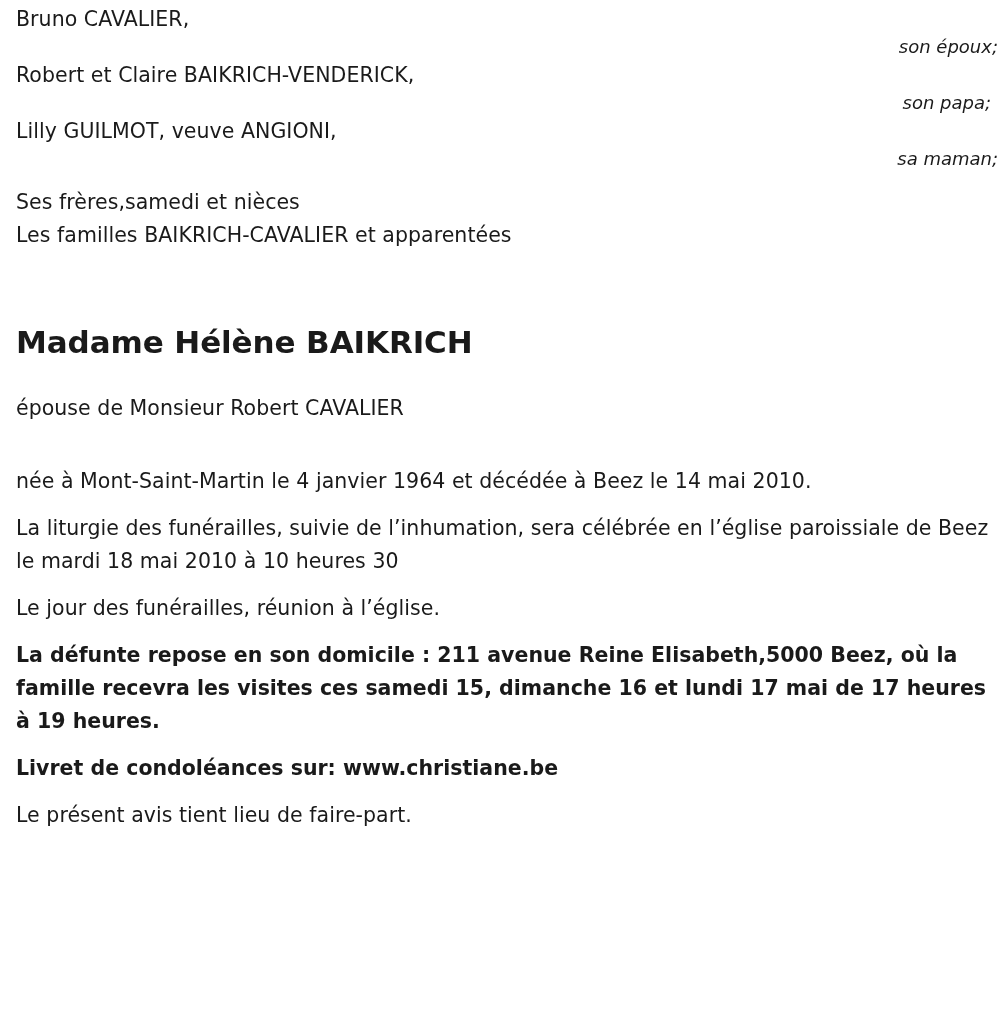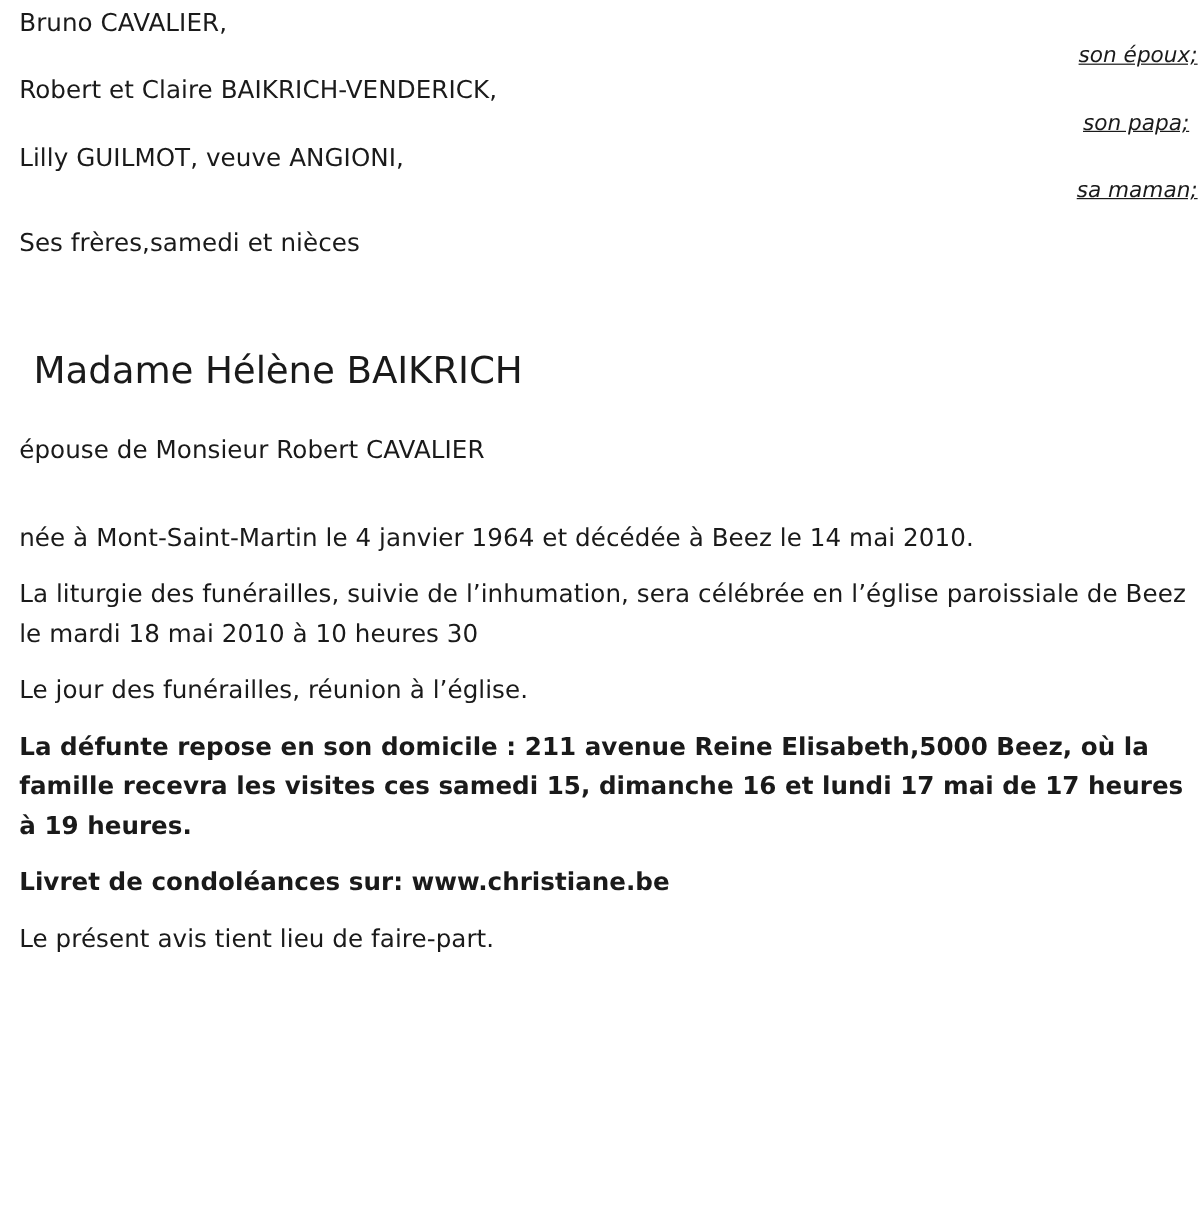--- a/index.html
+++ b/index.html
@@ -44,21 +44,20 @@
     white-space: nowrap;
   }
   .relation-tag {
     position: absolute;
     right: 0;
     top: 30px;
     font-size: 18px;
     font-style: italic;
     line-height: 26px;
     white-space: nowrap;
-    text-decoration: underline;
   }
   .relation-row.indent-tag .relation-tag {
     right: 7px;
   }
 
   
   .para {
     font-size: 20.5px;
     line-height: 33px;
     letter-spacing: 0.05px;
@@ -72,25 +71,24 @@
     letter-spacing: 0.01px;
   }
 
   .spacer-sm { height: 14px; }
   .spacer-md { height: 30px; }
   .spacer-lg { height: 40px; }
 
   
   .deceased-name {
     font-size: 31px;
-    font-weight: normal;
+    font-weight: bold;
     line-height: 40px;
     letter-spacing: -0.1px;
     white-space: nowrap;
-    margin-left: 12px;
   }
 </style>
 </head>
 <body>
 
 <div class="notice">
 
   <div class="relation-group">
 
     <div class="relation-row">
@@ -106,20 +104,21 @@
     <div class="relation-row">
       <div class="relation-name">Lilly GUILMOT, veuve ANGIONI,</div>
       <div class="relation-tag">sa maman;</div>
     </div>
 
   </div>
 
   <div class="spacer-sm"></div>
 
   <div class="para tight">Ses frères,samedi et nièces</div>
+  <div class="para tight">Les familles BAIKRICH-CAVALIER et apparentées</div>
 
   <div class="spacer-md"></div>
 
 
   <div class="spacer-lg"></div>
 
   <div class="deceased-name">Madame Hélène BAIKRICH</div>
 
   <div class="spacer-md"></div>
 

